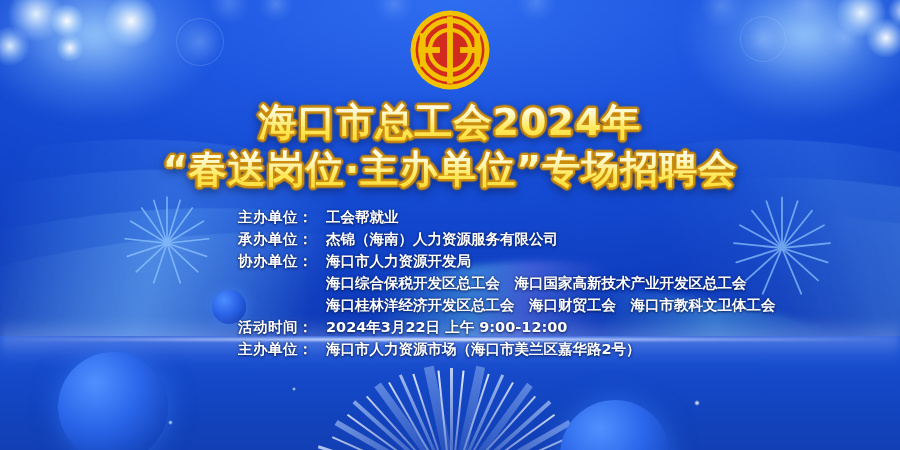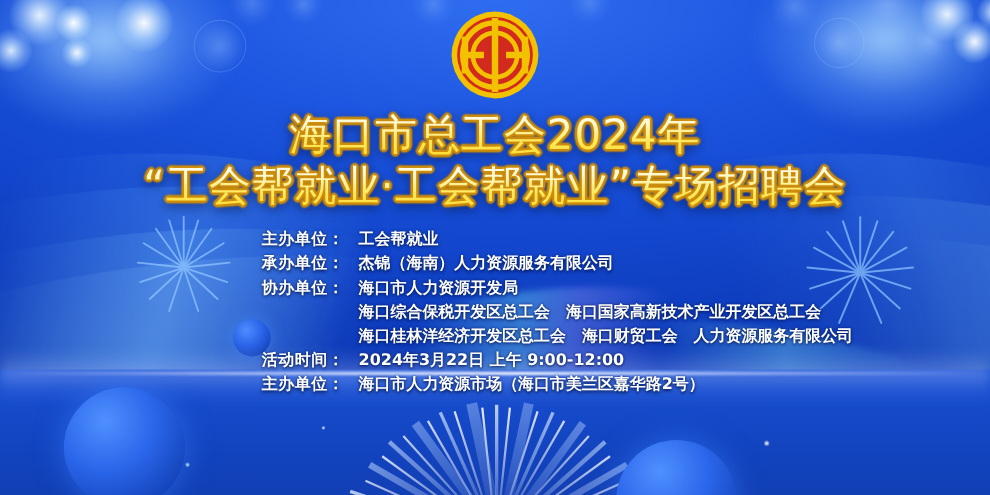--- a/index.html
+++ b/index.html
@@ -53,21 +53,21 @@
 
   
   .fw{position:absolute;}
 
   
   #logo{position:absolute;left:408px;top:8px;width:84px;height:84px;}
 
   
   .titles{position:absolute;left:0;right:0;top:100px;text-align:center;}
   .title-line{
-    font-weight:400;letter-spacing:1px;line-height:1.18;
+    font-weight:700;letter-spacing:1px;line-height:1.18;
     background:linear-gradient(180deg,#ffffff 0%,#fff8c9 30%,#ffe95e 62%,#ffd92b 100%);
     -webkit-background-clip:text;background-clip:text;color:transparent;
     -webkit-text-stroke:0px;
     filter:drop-shadow(0 0 1px #d79a14) drop-shadow(1px 1px 0 #c98a0c) drop-shadow(-1px 1px 0 #c98a0c)
            drop-shadow(1px -1px 0 #c98a0c) drop-shadow(-1px -1px 0 #c98a0c) drop-shadow(0 3px 5px rgba(4,24,84,.55));
   }
   #title1{font-size:38px;}
   #title2{font-size:38px;margin-top:2px;}
 
   
@@ -215,21 +215,21 @@
     <circle cx="50" cy="50" r="24" fill="none" stroke="#f2c200" stroke-width="5"></circle>
     <rect x="46.5" y="10" width="7" height="80" fill="#f2c200"></rect>
     <rect x="14" y="46.5" width="24" height="7" fill="#f2c200"></rect>
     <rect x="62" y="46.5" width="24" height="7" fill="#f2c200"></rect>
     <rect x="14" y="30" width="7" height="40" fill="#f2c200"></rect>
     <rect x="79" y="30" width="7" height="40" fill="#f2c200"></rect>
   </svg>
 
   <div class="titles">
     <div class="title-line" id="title1">海口市总工会2024年</div>
-    <div class="title-line" id="title2">“工会帮就业·工会帮就业”专场招聘会</div>
+    <div class="title-line" id="title2">“春送岗位·主办单位”专场招聘会</div>
   </div>
 
   <div class="details">
     <div class="drow">
       <span class="dlabel">主办单位：</span>
       <span class="dval">工会帮就业</span>
     </div>
     <div class="drow">
       <span class="dlabel">承办单位：</span>
       <span class="dval">杰锦（海南）人力资源服务有限公司</span>
@@ -237,21 +237,21 @@
     <div class="drow">
       <span class="dlabel">协办单位：</span>
       <span class="dval">海口市人力资源开发局</span>
     </div>
     <div class="drow cont">
       <span class="dlabel">主办单位：</span>
       <span class="dval">海口综合保税开发区总工会　海口国家高新技术产业开发区总工会</span>
     </div>
     <div class="drow cont">
       <span class="dlabel">主办单位：</span>
-      <span class="dval">海口桂林洋经济开发区总工会　海口财贸工会　人力资源服务有限公司</span>
+      <span class="dval">海口桂林洋经济开发区总工会　海口财贸工会　海口市教科文卫体工会</span>
     </div>
     <div class="drow">
       <span class="dlabel">活动时间：</span>
       <span class="dval">2024年3月22日 上午 9:00-12:00</span>
     </div>
     <div class="drow">
       <span class="dlabel">主办单位：</span>
       <span class="dval">海口市人力资源市场（海口市美兰区嘉华路2号）</span>
     </div>
   </div>

